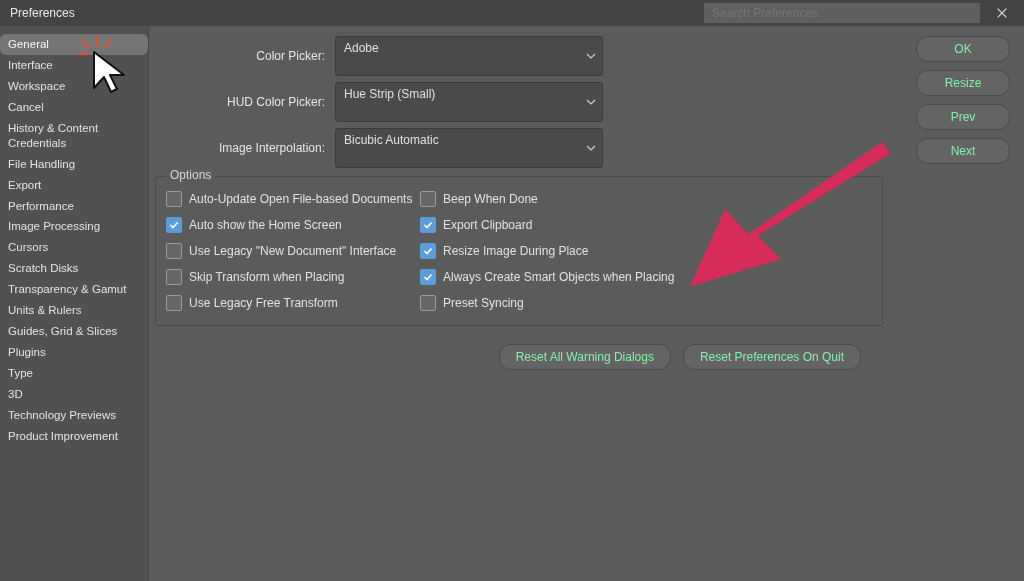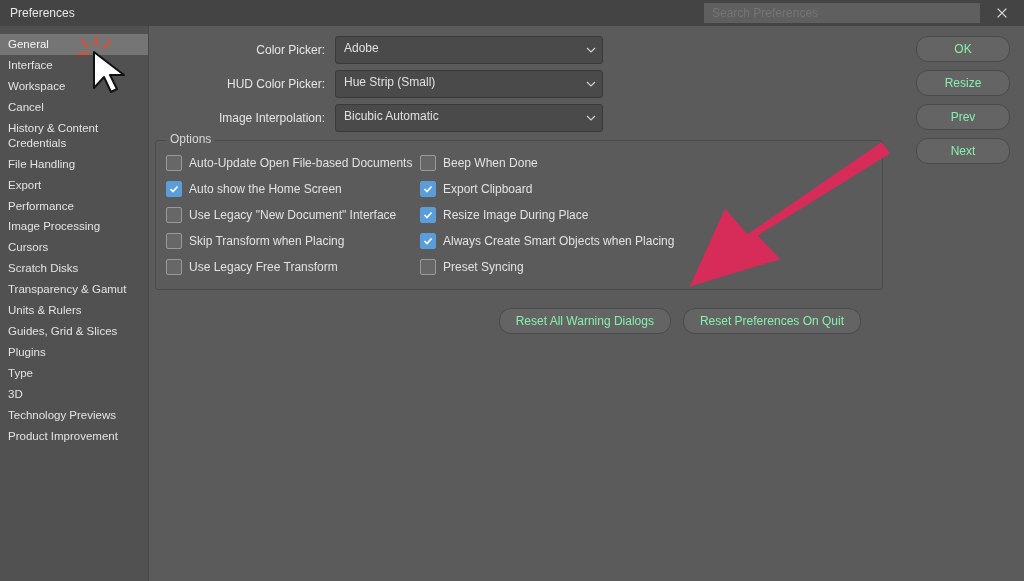--- a/index.html
+++ b/index.html
@@ -51,20 +51,21 @@
   .sidebar-item {
     padding: 3px 8px 3px 8px;
     font-size: 11.5px;
     color: #e3e3e3;
     cursor: pointer;
     line-height: 1.3;
   }
   .sidebar-item.selected {
     background: #757575;
     color: #f5f5f5;
+    border-radius: 6px;
   }
 
   .content {
     flex: 1;
     position: relative;
     padding: 10px 12px 10px 0;
   }
   .row {
     display: flex;
     align-items: center;
@@ -77,21 +78,21 @@
     color: #e6e6e6;
     font-size: 12px;
   }
   .select {
     width: 236px; height: 22px;
     background: #4a4a4a;
     border: 1px solid #3a3a3a;
     border-radius: 3px;
     color: #e0e0e0;
     font-size: 12px;
-    padding: 0 22px 4px 8px;
+    padding: 0 22px 16px 8px;
     position: relative;
     display: flex;
     align-items: center;
     cursor: pointer;
   }
   .select .chev {
     position: absolute; right: 6px; top: 50%; transform: translateY(-50%);
     width: 10px; height: 10px;
     color: #cfcfcf;
   }

